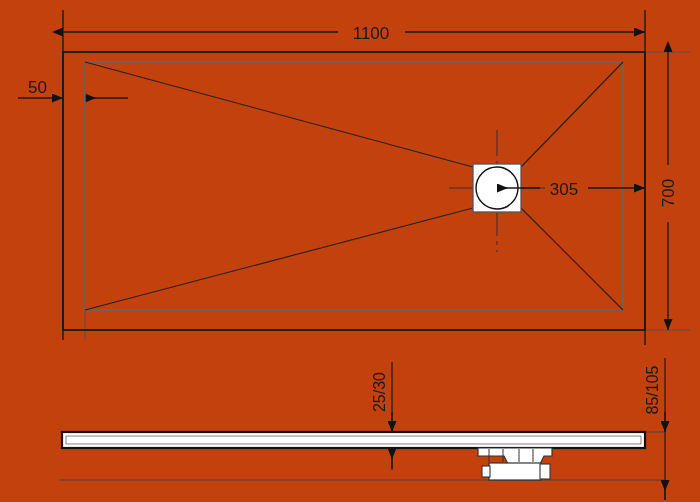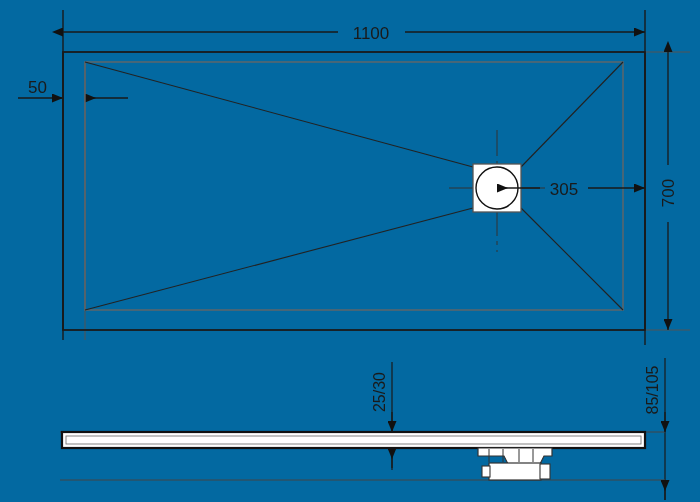--- a/index.html
+++ b/index.html
@@ -7,21 +7,21 @@
     padding: 0;
     background: #ffffff;
   }
   body {
     font-family: "Liberation Sans", sans-serif;
   }
   #drawing-root {
     position: relative;
     width: 700px;
     height: 502px;
-    background: #0369a1;
+    background: #c2410c;
     overflow: hidden;
   }
   svg.cad {
     display: block;
     width: 700px;
     height: 502px;
   }
   text.dim {
     font-family: "Liberation Sans", sans-serif;
     font-size: 17px;

